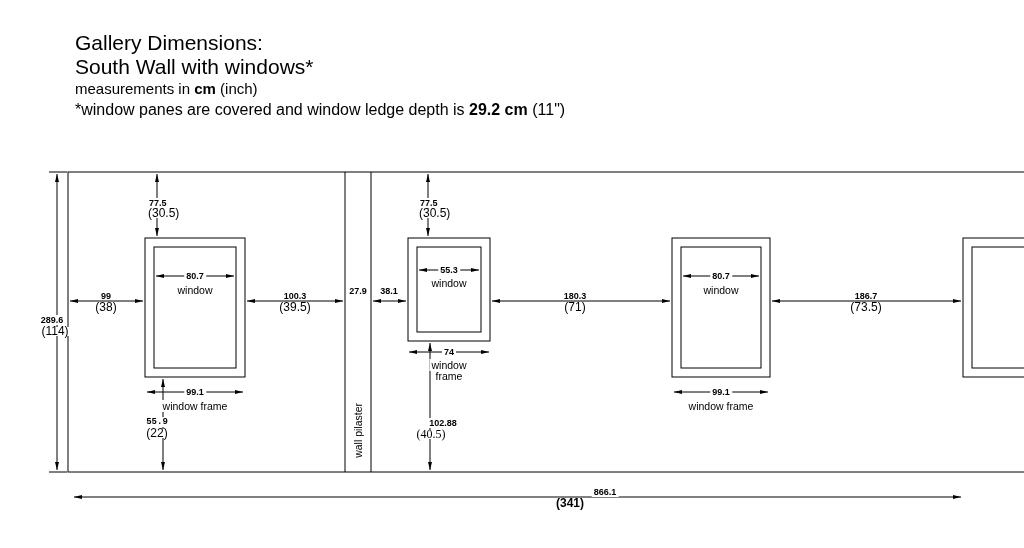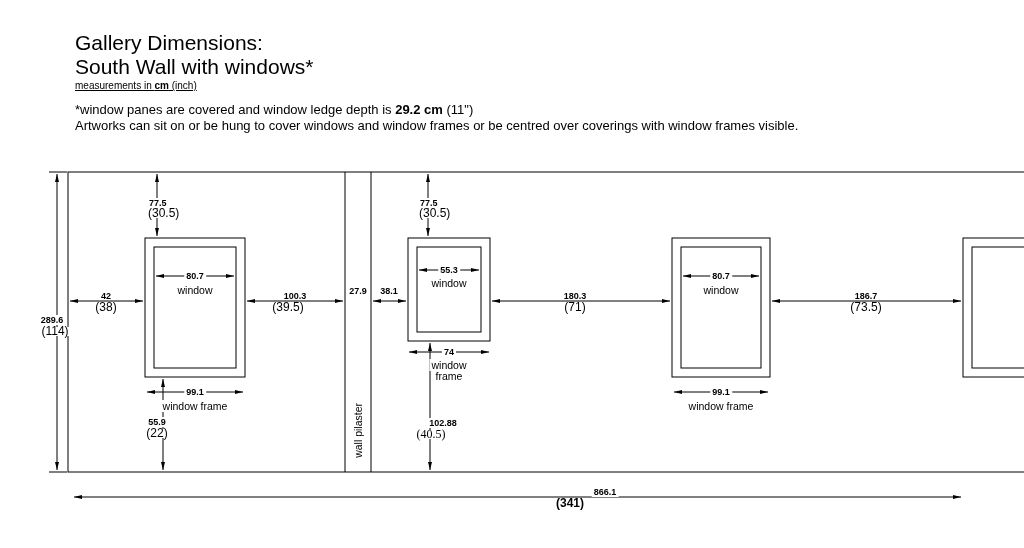--- a/index.html
+++ b/index.html
@@ -1,22 +1,22 @@
 <!DOCTYPE html>
 <html><head>
 <meta charset="utf-8">
 <style>
   * { margin:0; padding:0; box-sizing:border-box; }
   html,body { background:#fff; }
   body { font-family:"Liberation Sans", sans-serif; color:#000; }
   .canvas { position:relative; width:1024px; height:548px; background:#fff; overflow:hidden; }
   .abs { position:absolute; white-space:nowrap; }
   .title { font-size:21px; line-height:24px; }
-  .units { font-size:10px;text-decoration:underline; }
-  .note { font-size:13px; line-height:16px; }
+  .units { font-size:15px; }
+  .note { font-size:16px; line-height:16px; }
   .dim-cm { font-size:9px; font-weight:bold; line-height:10px;text-align:right; }
   .dim-in { font-size:12px; line-height:9px; }
   .lbl { font-size:10.5px; line-height:12px; }
   .bg { background:#fff; padding:0 2px; }
   .ctr { transform:translateX(-50%); text-align:center; }
   .vert { writing-mode:vertical-rl; transform:rotate(180deg); font-size:10.5px; }
   svg line, svg rect { stroke:#000; stroke-width:1; fill:none; }
   svg { position:absolute; left:0; top:0; }
   b { font-weight:bold; }
 </style>
@@ -68,36 +68,35 @@
     <line x1="772" y1="301" x2="961" y2="301" marker-start="url(#arw)" marker-end="url(#arw)"></line>
     <line x1="147" y1="392" x2="243" y2="392" marker-start="url(#arw)" marker-end="url(#arw)"></line>
     <line x1="163" y1="379" x2="163" y2="470" marker-start="url(#arw)" marker-end="url(#arw)"></line>
     <line x1="74" y1="497" x2="961" y2="497" marker-start="url(#arw)" marker-end="url(#arw)"></line>
   </svg>
 
   <div class="abs title" style="left:75px; top:55px;">South Wall with windows*</div>
   <div class="abs title" style="left:75px; top:31px;">Gallery Dimensions:</div>
   <div class="abs units" style="left:75px; top:80px;"><span>measurements in </span><b>cm</b><span> (inch)</span></div>
   <div class="abs note" style="left:75px; top:102px;"><span>*window panes are covered and window ledge depth is </span><b>29.2 cm</b><span> (11")</span></div>
-  <div class="abs note" style="left:75px; top:118px;">Artworks can sit on or be hung to cover windows and window frames or be centred over coverings with window frames visible.</div>
 
   <div class="abs dim-cm ctr bg" style="left:52px; top:315px;">289.6</div>
   <div class="abs dim-in ctr bg" style="left:55px; top:327px;">(114)</div>
 
   <div class="abs dim-cm bg" style="left:147px; top:198px;">77.5</div>
   <div class="abs dim-in bg" style="left:146px; top:209px;">(30.5)</div>
 
   <div class="abs dim-cm ctr bg" style="left:195px; top:271px;">80.7</div>
   <div class="abs lbl ctr" style="left:195px; top:284px;">window</div>
 
-  <div class="abs dim-cm ctr" style="left:106px; top:291px;">42</div>
+  <div class="abs dim-cm ctr" style="left:106px; top:291px;">99</div>
   <div class="abs dim-in ctr" style="left:106px; top:303px;">(38)</div>
 
   <div class="abs dim-cm ctr" style="left:295px; top:291px;">100.3</div>
-  <div class="abs dim-in ctr" style="left:288px; top:303px;">(39.5)</div>
+  <div class="abs dim-in ctr" style="left:295px; top:303px;">(39.5)</div>
 
   <div class="abs dim-cm ctr bg" style="left:358px; top:286px;">27.9</div>
   <div class="abs dim-cm ctr" style="left:389px; top:286px;">38.1</div>
 
   <div class="abs dim-cm bg" style="left:418px; top:198px;">77.5</div>
   <div class="abs dim-in bg" style="left:417px; top:209px;">(30.5)</div>
 
   <div class="abs dim-cm ctr bg" style="left:449px; top:265px;">55.3</div>
   <div class="abs lbl ctr" style="left:449px; top:277px;">window</div>
 
@@ -116,21 +115,21 @@
 
   <div class="abs dim-cm ctr bg" style="left:721px; top:387px;">99.1</div>
   <div class="abs lbl ctr" style="left:721px; top:400px;">window frame</div>
 
   <div class="abs dim-cm ctr" style="left:866px; top:291px;">186.7</div>
   <div class="abs dim-in ctr" style="left:866px; top:303px;">(73.5)</div>
 
   <div class="abs dim-cm ctr bg" style="left:195px; top:387px;">99.1</div>
   <div class="abs lbl ctr bg" style="left:195px; top:400px;">window frame</div>
 
-  <div class="abs dim-cm ctr bg" style="left:157px; top:417px;">55.9</div>
+  <div class="abs dim-cm ctr bg" style="left:157px; top:417px;font-family:Liberation Mono, monospace;">55.9</div>
   <div class="abs dim-in ctr bg" style="left:157px; top:429px;">(22)</div>
 
   <div class="abs vert" style="left:352px; top:403px;">wall pilaster</div>
 
   <div class="abs dim-cm ctr bg" style="left:570px; top:487px;margin-left:35px;">866.1</div>
   <div class="abs dim-in ctr" style="left:570px; top:499px;font-weight:bold;">(341)</div>
 
 </div>
 
 </body></html>

